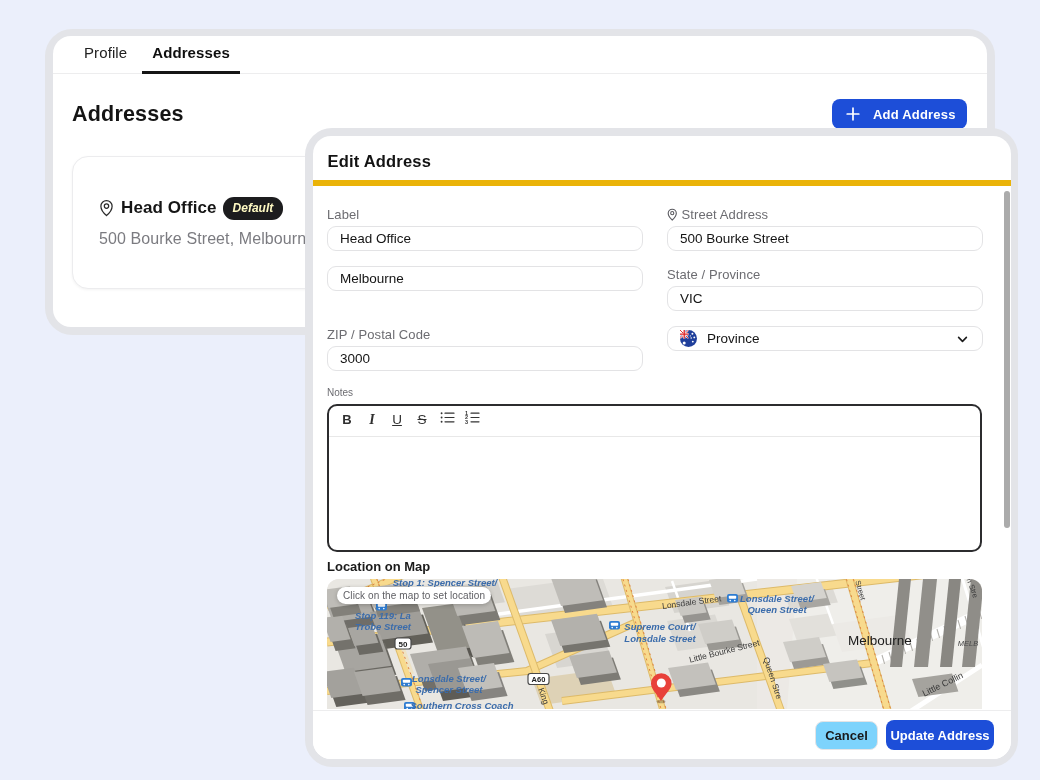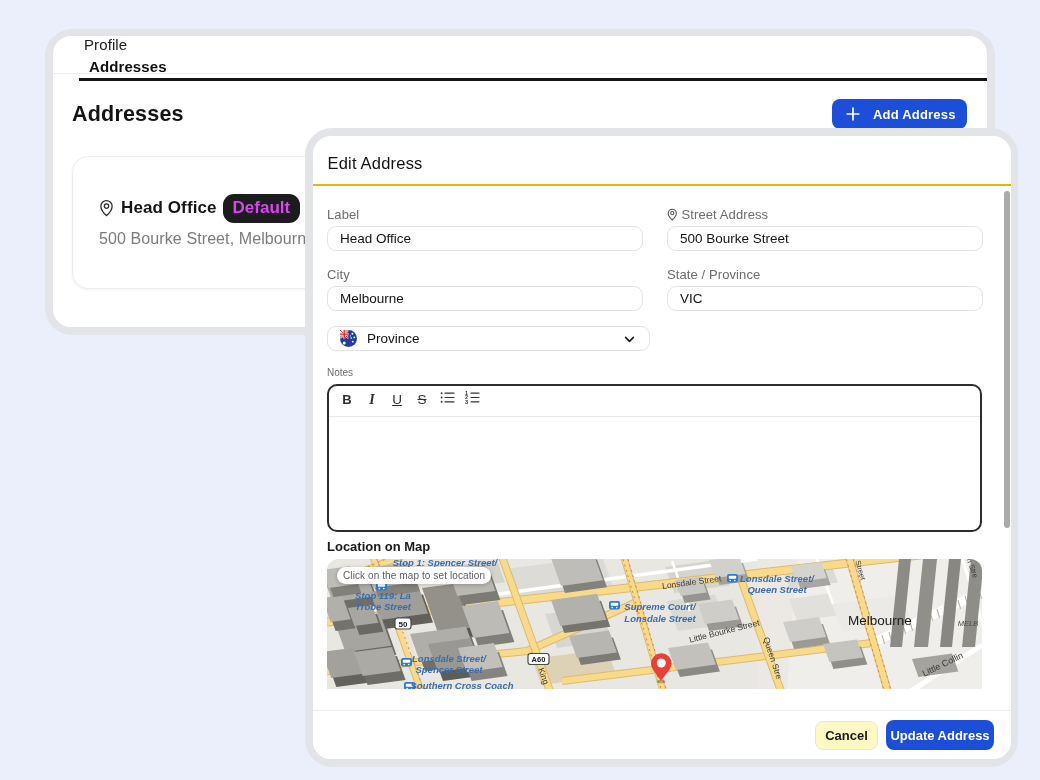--- a/index.html
+++ b/index.html
@@ -4,41 +4,41 @@
 <style>
   * { margin:0; padding:0; box-sizing:border-box; }
   html,body { width:1040px; height:780px; }
   body { background:#ebeffb; font-family:"Liberation Sans", sans-serif; position:relative; overflow:hidden; }
   .ring { position:absolute; background:#e3e4e8; }
   .card { position:absolute; background:#fff; }
 
   
   #mring { left:45px; top:29px; width:950px; height:306px; border-radius:27px; }
   #mcard { left:53px; top:36px; width:934px; height:291px; border-radius:18px; }
-  .tabs { height:38px; display:flex; align-items:stretch; padding-left:21px; border-bottom:1px solid #ededee;flex-direction:column; }
+  .tabs { height:38px; display:flex; align-items:stretch; padding-left:21px; border-bottom:1px solid #ededee; }
   .tab { font-size:15px; color:#212121; padding:0 10px 5px 10px; display:flex; align-items:center; position:relative; font-weight:500; letter-spacing:.1px;}
   .tab.active { font-weight:700; color:#0f0f0f; margin-left:5px; }
   .tab.active:after { content:""; position:absolute; left:0; right:0; bottom:-1px; height:3px; background:#151515; }
   .mbody { padding:25px 20px 0 19px; }
   .hrow { display:flex; align-items:center; justify-content:space-between; height:30px; }
   .h1 { font-size:21.5px; font-weight:700; color:#141414; letter-spacing:.2px; }
   .btn-black { background:#1d4ed8; color:#fff; border-radius:8px; display:flex; align-items:center; justify-content:center; font-weight:700; }
   #addbtn { width:135px; height:30px; font-size:13px; gap:13px; justify-content:flex-start; padding-left:14px; letter-spacing:.2px; }
   #addbtn svg { display:block; }
 
   .addr-card { margin-top:27px; margin-left:0; width:895px; height:133px; border:1px solid #ececee; border-radius:16px; background:#fff; box-shadow:0 1px 3px rgba(20,20,20,.05); padding:40px 0 0 26px; }
   .ac-row1 { display:flex; align-items:center; gap:7px; height:22px; }
   .ac-title { font-size:17px; font-weight:700; color:#151515; letter-spacing:.1px; }
-  .pill { background:#1c1c1e; color:#d946ef; font-size:17px; font-weight:700; border-radius:11px; padding:4.5px 10px; margin-left:-1px; }
+  .pill { background:#1c1c1e; color:#fef9c3; font-size:12px; font-weight:700; border-radius:11px; padding:4.5px 10px; margin-left:-1px;font-style:italic; }
   .ac-addr { margin-top:11px; margin-left:0px; font-size:16px; color:#7b7b80; letter-spacing:.1px; }
 
   
   #dring { left:305px; top:128px; width:713px; height:639px; border-radius:27px; }
   #dcard { left:312.5px; top:136px; width:698px; height:623px; border-radius:18px; overflow:hidden; }
-  .dhead { height:50px; border-bottom:2px solid #eab308; display:flex; align-items:center; padding-left:15px; padding-top:6px; font-size:16.5px; font-weight:400; color:#131313; letter-spacing:.2px; }
+  .dhead { height:50px; border-bottom:6px solid #eab308; display:flex; align-items:center; padding-left:15px; padding-top:6px; font-size:16.5px; font-weight:700; color:#131313; letter-spacing:.2px; }
   .dbody { padding:20px 0 0 14.5px; }
   .frow { display:flex; gap:24px; margin-bottom:15px; width:656px; }
   .fg { width:323px; }
   .fg label { display:block; font-size:13px; line-height:17px; margin-bottom:3px; color:#6c6c71; letter-spacing:.1px; }
   .fg label .lpin { vertical-align:-2px; margin-right:4px; }
   .inp { height:25px; border:1px solid #e3e3e5; border-radius:9px; background:#fff; display:flex; align-items:center; padding:0 12px; font-size:13.5px; color:#141414; }
   .sel { justify-content:flex-start; gap:10px; position:relative; }
   .sel .chev { position:absolute; right:13px; top:6px; }
 
   .notes { width:655px; }
@@ -48,21 +48,21 @@
   .ntb .tb { width:20px; margin-right:5px; text-align:center; font-size:13px; color:#2f2f2f; font-weight:600; line-height:18px; }
   .tb.i { font-family:"Liberation Serif", serif; font-style:italic; font-weight:600; font-size:14px; }
   .tb.u { text-decoration:underline; font-weight:400; font-size:13.5px; }
   .tb.s { text-decoration:line-through; font-weight:400; font-size:13.5px; }
 
   .maplabel { margin-top:8px; font-size:13px; line-height:13px; padding-bottom:6px; font-weight:700; color:#1a1a1a; width:655px; }
   .mapwrap { position:relative; width:655px; height:130px; border-radius:12px 12px 0 0; overflow:hidden; background:#eae8e4; }
   .mappill { position:absolute; left:10px; top:8px; height:16.5px; background:#fff; border-radius:9px; box-shadow:0 1px 4px rgba(0,0,0,.22); font-size:10.5px; color:#5e5e63; display:flex; align-items:center; padding:4px 6px; letter-spacing:.1px; font-size:10px; }
 
   .dfoot { position:absolute; left:0; right:0; bottom:0; height:49px; background:#fff; border-top:1px solid #ededee; display:flex; align-items:center; justify-content:flex-end; gap:8px; padding-right:16.5px; }
-  .btn-cancel { width:63px; height:29px; border:1px solid #e4e4e6; border-radius:8px; background:#fef9c3; font-size:13px; font-weight:700; color:#19191b; display:flex; align-items:center; justify-content:center; }
+  .btn-cancel { width:63px; height:29px; border:1px solid #e4e4e6; border-radius:8px; background:#7dd3fc; font-size:13px; font-weight:700; color:#19191b; display:flex; align-items:center; justify-content:center; }
   #updbtn { width:108px; height:29.5px; font-size:13px; }
 
   .thumb { position:absolute; right:1px; top:55px; width:6px; height:337px; border-radius:3px; background:#ababab; }
 </style>
 </head>
 <body>
 
 <div class="ring" id="mring"></div>
 <div class="card" id="mcard">
   <div class="tabs">
@@ -105,29 +105,32 @@
       <div class="fg">
         <label><svg class="lpin" width="10.5" height="13" viewBox="3.5 1.5 17 21.5" fill="none">
               <path d="M12 21.3S5.3 15.7 5.3 10.2a6.7 6.7 0 1 1 13.4 0c0 5.5-6.7 11.1-6.7 11.1z" stroke="#58585e" stroke-width="1.8"></path>
               <circle cx="12" cy="10" r="2.6" stroke="#58585e" stroke-width="1.8"></circle>
             </svg>Street Address</label>
         <div class="inp">500 Bourke Street</div>
       </div>
     </div>
     <div class="frow">
       <div class="fg">
-        <label>City</label>
         <div class="inp">Melbourne</div>
       </div>
       <div class="fg">
         <label>State / Province</label>
         <div class="inp">VIC</div>
       </div>
     </div>
     <div class="frow">
+      <div class="fg">
+        <label>ZIP / Postal Code</label>
+        <div class="inp">3000</div>
+      </div>
       <div class="fg">
         <div class="inp sel">
           <svg width="17" height="17" viewBox="0 0 17 17">
             <circle cx="8.5" cy="8.5" r="8.5" fill="#1f3f9b"></circle>
             <g clip-path="url(#fc)">
                 <clipPath id="fc">
                   <rect x="0" y="0" width="8.5" height="8.5"></rect>
                 </clipPath>
               <path d="M-1 -1L9.5 9.5M9.5 -1L-1 9.5" stroke="#fff" stroke-width="1.9"></path>
               <path d="M-1 -1L9.5 9.5M9.5 -1L-1 9.5" stroke="#d22" stroke-width="0.9"></path>

